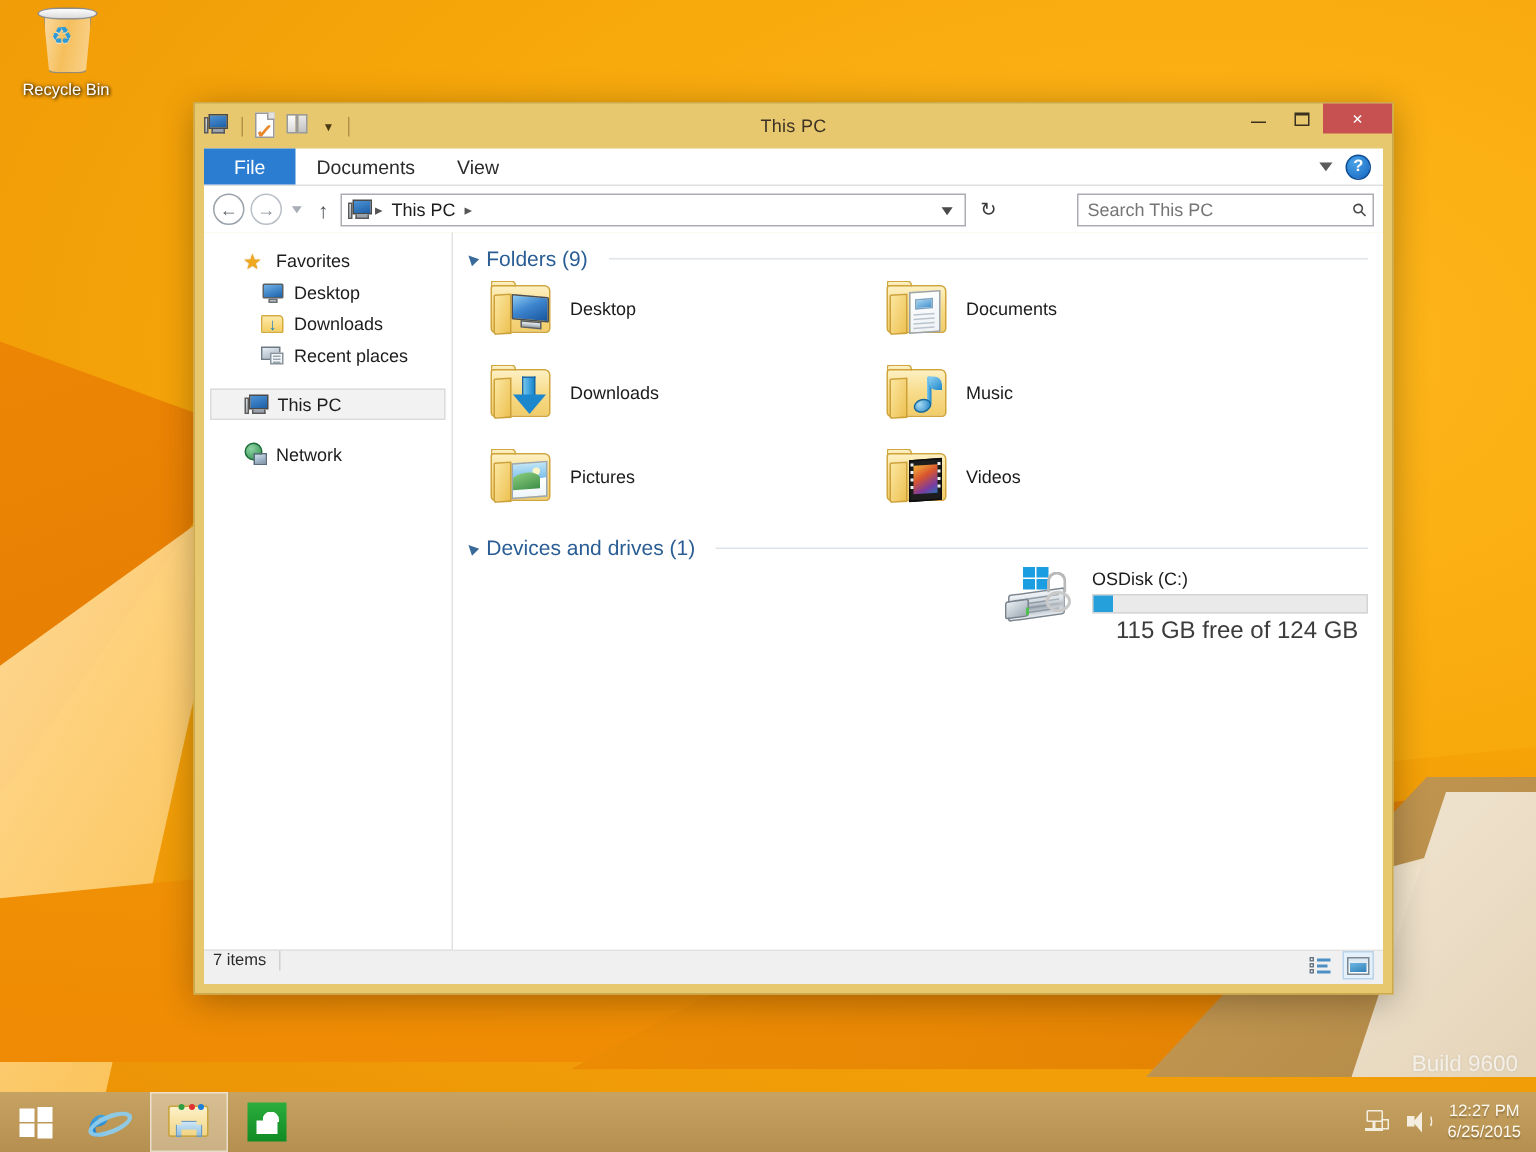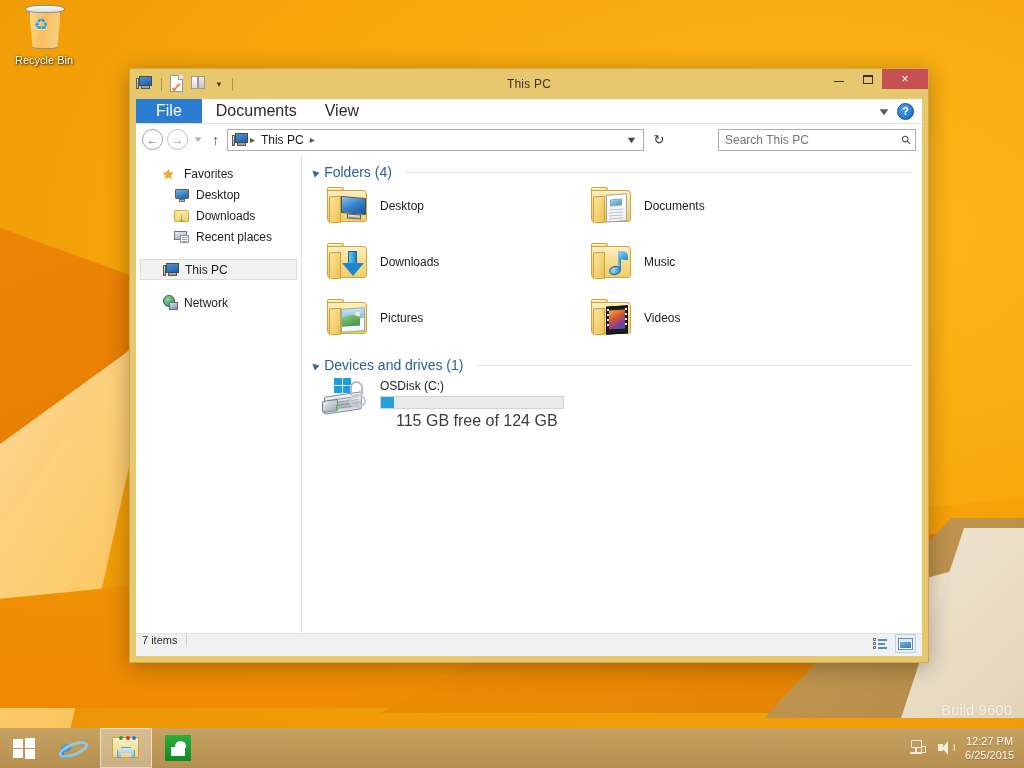--- a/index.html
+++ b/index.html
@@ -165,21 +165,21 @@
   .wbtn.close { width: 46px; background: #c75050; color: #fff; font-size: 12px; }
   .wbtn .min-bar { width: 10px; height: 1px; background: #3a3020; margin-top: 5px; }
   .wbtn .max-sq { width: 10px; height: 9px; border: 1px solid #3a3020; border-top-width: 2px; }
 
   
   .ribbon-row {
     height: 25px; background: #fff; display: flex; align-items: stretch; flex: none;
     border-bottom: 1px solid #dfdfdf;
   }
   .tab {
-    padding: 0 14px; display: flex; align-items: center; font-size: 16px;
+    padding: 0 14px; display: flex; align-items: center; font-size: 13px;
     color: #2b2b2b; cursor: default;
   }
   .tab.file { background: #2b7dd1; color: #fff; padding: 0 20px; }
   .ribbon-right { margin-left: auto; display: flex; align-items: center; gap: 8px; padding-right: 8px; }
   .chev-dn { font-size: 10px; color: #5b5b5b; transform: scaleX(1.5); }
   .help-btn {
     width: 17px; height: 17px; border-radius: 50%;
     background: radial-gradient(circle at 35% 30%, #4aa3e8, #1565c0);
     color: #fff; font-size: 11px; font-weight: bold;
     display: flex; align-items: center; justify-content: center;
@@ -362,21 +362,21 @@
   .em-vid .pane {
     position: absolute; left: 6px; top: 5px; width: 16px; height: 19px;
     background: linear-gradient(150deg,#f3b13a 0%, #d8552d 40%, #7a3ba0 75%, #2d6fb5 100%);
     transform: skewY(-4deg);
   }
   .em-vid .perf {
     position: absolute; width: 2px; height: 2px; background: #f2f2f2; transform: skewY(-4deg);
   }
 
   
-  .drive-row { display: flex; align-items: flex-start; gap: 10px; padding-left: 10px; margin-top: 5px; }
+  .drive-row { display: flex; align-items: flex-start; gap: 10px; padding-left: 10px; margin-top: 5px; justify-content: flex-end; }
   .drive-icon { position: relative; width: 48px; height: 42px; flex: none; }
   .drv-body {
     position: absolute; left: 2px; top: 16px; width: 38px; height: 18px;
     background: linear-gradient(180deg,#f2f5f8 0%, #cfd7de 40%, #9fa9b3 60%, #e6ebf0 100%);
     border: 1px solid #7d868f; border-radius: 2px;
     transform: skewY(-8deg);
   }
   .drv-body::after {
     content: ""; position: absolute; left: 3px; top: 3px; width: 30px; height: 1px;
     background: #8f99a3; box-shadow: 0 3px 0 #8f99a3, 0 6px 0 #8f99a3, 0 9px 0 #8f99a3;
@@ -666,21 +666,21 @@
                 <i class="p"></i>
               </span>
             <span>Network</span>
           </div>
         </div>
 
         <div class="content">
 
           <div class="group-head">
             <span class="group-arrow">◀</span>
-            <span class="group-title">Folders (4)</span>
+            <span class="group-title">Folders (9)</span>
             <span class="group-line"></span>
           </div>
 
           <div class="tiles">
 
             <div class="tile">
               <span class="folder">
                 <i class="tab-top"></i>
                   <i class="back"></i>
                 <i class="emb em-desk">

